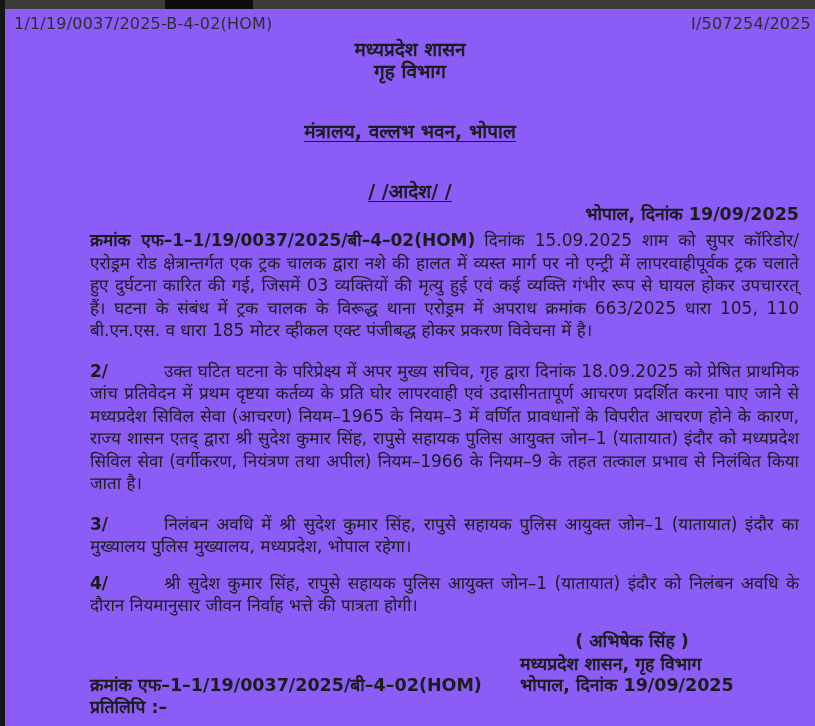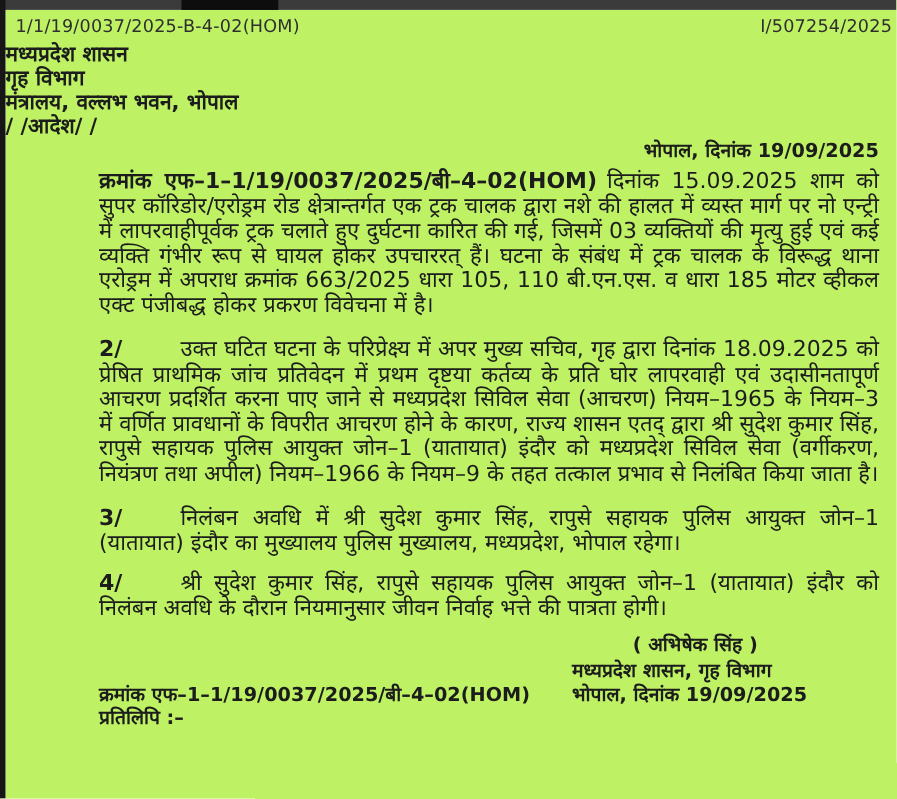--- a/index.html
+++ b/index.html
@@ -7,35 +7,35 @@
     width:815px;height:726px;position:relative;overflow:hidden;
     background:#ffffff;
     font-family:"DejaVu Sans","Liberation Sans",sans-serif;
     color:#1c1c1c;
   }
   
   .chrome-top{position:absolute;top:0;left:0;width:815px;height:9px;background:#3b3b3b;z-index:5;}
   .chrome-seg{position:absolute;top:0;left:165px;width:88px;height:9px;background:#0d0d0d;}
   .chrome-left{position:absolute;top:0;left:0;width:5px;height:726px;background:#161616;z-index:5;}
   
-  .page{position:absolute;top:9px;left:5px;width:810px;height:717px;background:#bef264;}
+  .page{position:absolute;top:9px;left:5px;width:810px;height:717px;background:#8b5cf6;}
   .eoffice-row{
     display:flex;justify-content:space-between;align-items:flex-start;
     padding:5px 4px 0 9px;
     font-size:16px;letter-spacing:0.2px;color:#2e2e2e;
   }
-  .head-block{margin-top:5px;font-weight:bold;font-size:19px;line-height:22px;}
-  .u{text-underline-offset:3px;}
+  .head-block{margin-top:5px;text-align:center;font-weight:bold;font-size:19px;line-height:22px;}
+  .u{text-decoration:underline;text-underline-offset:3px;margin-top:38px;}
   .place-date{
     text-align:right;padding-right:16px;margin-top:1px;
     font-weight:bold;font-size:17.5px;line-height:23px;
   }
   .para{
     margin:3px 16px 18px 85px;
-    font-size:20px;line-height:22.5px;
+    font-size:17px;line-height:22.5px;
     text-align:justify;
   }
   .para.tight{margin-bottom:14px;}
   .b{font-weight:bold;}
   .lead{margin-right:9px;}
   .num{display:inline-block;width:74px;font-weight:bold;}
   .sig{
     width:330px;margin:0 18px 0 auto;
     text-align:center;font-weight:bold;
     font-size:17.5px;line-height:21px;

